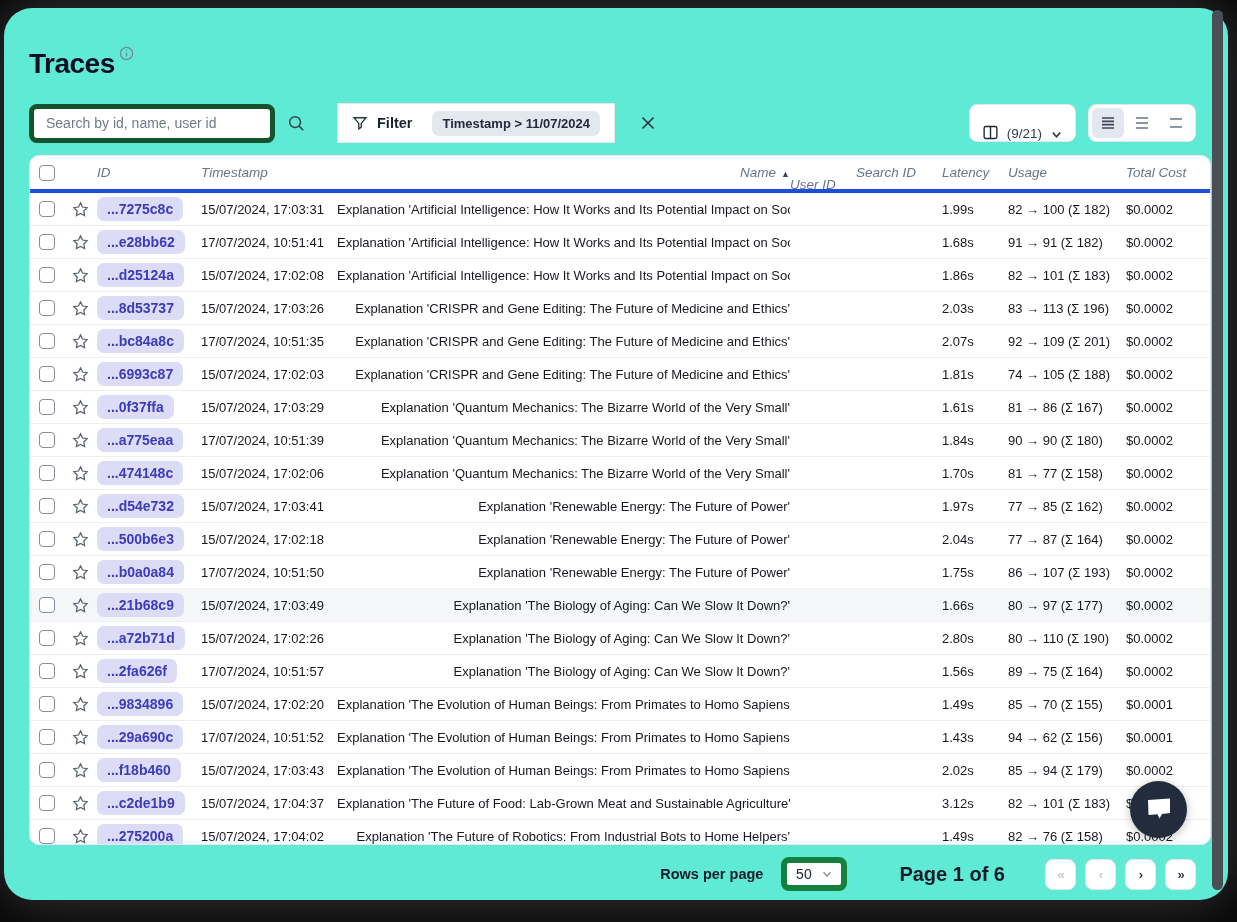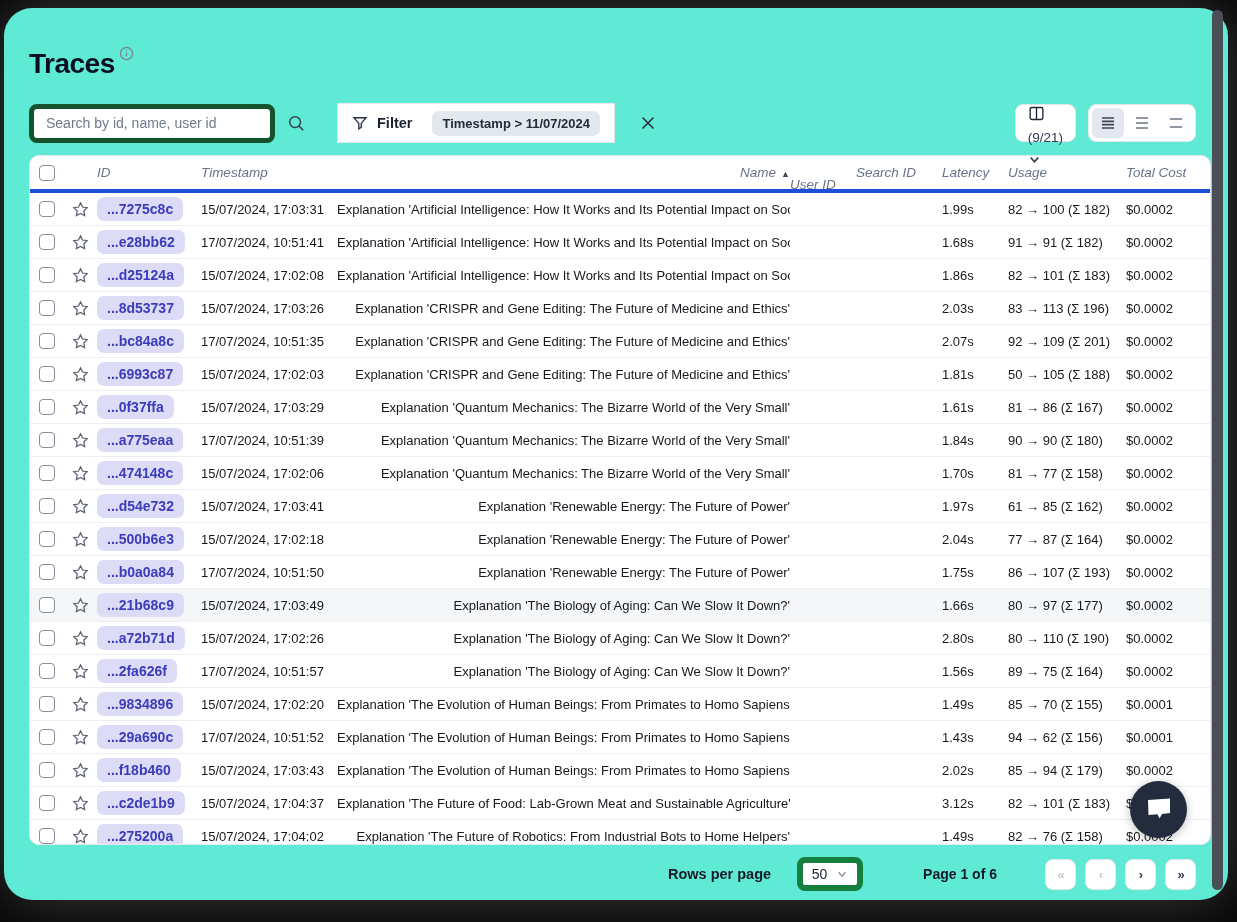--- a/index.html
+++ b/index.html
@@ -32,21 +32,21 @@
   .filter-group { margin-left:22px; height:40px; border:1px solid #e3e6ea; border-radius:0;
     display:flex; align-items:center; padding:0 14px 0 14px; background:#fff; cursor:pointer; }
   .filter-label { font-size:14.5px; font-weight:600; color:#1b2234; margin-left:9px; }
   .filter-badge { margin-left:20px; background:#e3e7ee; color:#242b3a; font-size:13px;
     font-weight:700; padding:5px 10px; border-radius:7px; white-space:nowrap; }
   .clear-filter-btn { margin-left:18px; width:30px; height:30px; display:flex; align-items:center;
     justify-content:center; color:#2b3342; font-size:15px; cursor:pointer; border-radius:6px; }
 
   .toolbar-right { margin-left:auto; display:flex; align-items:center; gap:12px; }
   .columns-btn { height:38px; border:1px solid #e3e6ea; border-radius:8px; background:#fff;
-    display:flex; align-items:flex-start; padding:0 12px; gap:8px; cursor:pointer;flex-direction:column; }
+    display:flex; align-items:flex-end; padding:0 12px; gap:8px; cursor:pointer; }
   .columns-count { font-size:13.5px; color:#333d4e; }
   .density-group { height:38px; border:1px solid #e3e6ea; border-radius:8px; background:#fff;
     display:flex; align-items:center; padding:3px; gap:2px; }
   .density-btn { width:32px; height:30px; border-radius:6px; display:flex; align-items:center;
     justify-content:center; cursor:pointer; color:#3c4454; }
   .density-btn.selected { background:#e3e8f0; }
 
   
   .table-panel { margin-top:12px; width:1182px; height:690px; border:1px solid #e7e9ee;
     border-radius:10px; overflow:hidden; background:#fff; }
@@ -65,26 +65,26 @@
   .col-latency { width:66px; flex:none; }
   .col-usage { width:118px; flex:none; white-space:nowrap; }
   .col-cost  { width:84px; flex:none; white-space:nowrap; overflow:hidden; }
   .checkbox { width:16px; height:16px; border:1.5px solid #848e9c; border-radius:4px; background:#fff; cursor:pointer; }
   .id-badge { display:inline-block; background:#dddcf6; color:#3b3bbb; font-weight:700;
     font-size:14px; padding:4px 10px; border-radius:7px; cursor:pointer; }
   .sort-icon { font-size:9px; color:#3c4454; margin-left:5px; }
 
   
   .pagination { display:flex; align-items:center; justify-content:flex-end; height:58px;
-    padding-right:32px; gap:12px; }
+    padding-right:32px; gap:4px; }
   .rpp-label { font-size:14.5px; font-weight:600; color:#141a28; }
   .rpp-select { margin-left:14px; width:66px; height:34px; border:6px solid #15803d;
     border-radius:8px; display:flex; align-items:center; justify-content:center; gap:9px;
     font-size:14px; color:#1b2234; cursor:pointer; background:#fff; }
-  .page-info { margin-left:48px; font-size:14px; font-weight:600; color:#141a28;text-align:right; }
+  .page-info { margin-left:48px; font-size:20px; font-weight:600; color:#141a28;text-align:right; }
   .nav-btns { margin-left:36px; display:flex; gap:9px; }
   .nav-btn { width:31px; height:31px; border:1px solid #e6e8ec; border-radius:8px; background:#fff;
     display:flex; align-items:center; justify-content:center; font-size:13px; cursor:pointer;
     color:#2f3846; font-weight:700; letter-spacing:-1px; }
   .nav-btn.disabled { color:#c4c9d3; cursor:default; }
 
   
   .chat-bubble { position:absolute; left:1130px; top:781px; width:57px; height:57px;
     border-radius:50%; background:#222c3d; display:flex; align-items:center; justify-content:center;
     cursor:pointer; box-shadow:0 2px 10px rgba(0,0,0,.25); }
@@ -298,21 +298,21 @@
       <svg width="17" height="17" viewBox="0 0 20 20" fill="none" stroke="currentColor" stroke-width="1.5">
         <path d="M10 2.2l2.4 4.9 5.4.8-3.9 3.8.9 5.4-4.8-2.5-4.8 2.5.9-5.4L2.2 7.9l5.4-.8z"></path>
       </svg>
     </div>
     <div class="col-id"><span class="id-badge">...6993c87</span></div>
     <div class="col-ts">15/07/2024, 17:02:03</div>
     <div class="col-name">Explanation 'CRISPR and Gene Editing: The Future of Medicine and Ethics'</div>
     <div class="col-user"></div>
     <div class="col-session"></div>
     <div class="col-latency">1.81s</div>
-    <div class="col-usage">50 → 105 (Σ 188)</div>
+    <div class="col-usage">74 → 105 (Σ 188)</div>
     <div class="col-cost">$0.0002</div>
   </div>
 
   <div class="trow">
     <div class="col-check">
               <span class="checkbox"></span>
             </div>
     <div class="col-star">
       <svg width="17" height="17" viewBox="0 0 20 20" fill="none" stroke="currentColor" stroke-width="1.5">
         <path d="M10 2.2l2.4 4.9 5.4.8-3.9 3.8.9 5.4-4.8-2.5-4.8 2.5.9-5.4L2.2 7.9l5.4-.8z"></path>
@@ -374,21 +374,21 @@
       <svg width="17" height="17" viewBox="0 0 20 20" fill="none" stroke="currentColor" stroke-width="1.5">
         <path d="M10 2.2l2.4 4.9 5.4.8-3.9 3.8.9 5.4-4.8-2.5-4.8 2.5.9-5.4L2.2 7.9l5.4-.8z"></path>
       </svg>
     </div>
     <div class="col-id"><span class="id-badge">...d54e732</span></div>
     <div class="col-ts">15/07/2024, 17:03:41</div>
     <div class="col-name">Explanation 'Renewable Energy: The Future of Power'</div>
     <div class="col-user"></div>
     <div class="col-session"></div>
     <div class="col-latency">1.97s</div>
-    <div class="col-usage">61 → 85 (Σ 162)</div>
+    <div class="col-usage">77 → 85 (Σ 162)</div>
     <div class="col-cost">$0.0002</div>
   </div>
 
   <div class="trow">
     <div class="col-check">
               <span class="checkbox"></span>
             </div>
     <div class="col-star">
       <svg width="17" height="17" viewBox="0 0 20 20" fill="none" stroke="currentColor" stroke-width="1.5">
         <path d="M10 2.2l2.4 4.9 5.4.8-3.9 3.8.9 5.4-4.8-2.5-4.8 2.5.9-5.4L2.2 7.9l5.4-.8z"></path>

